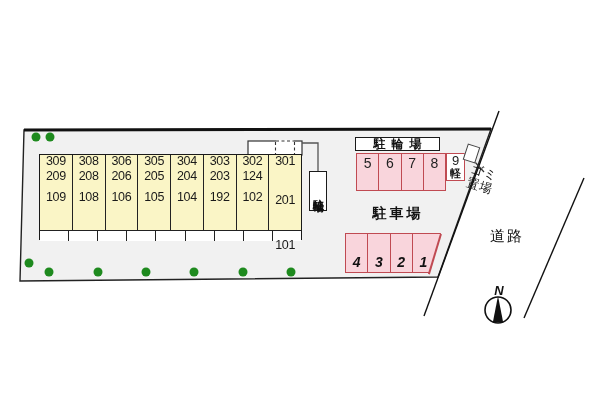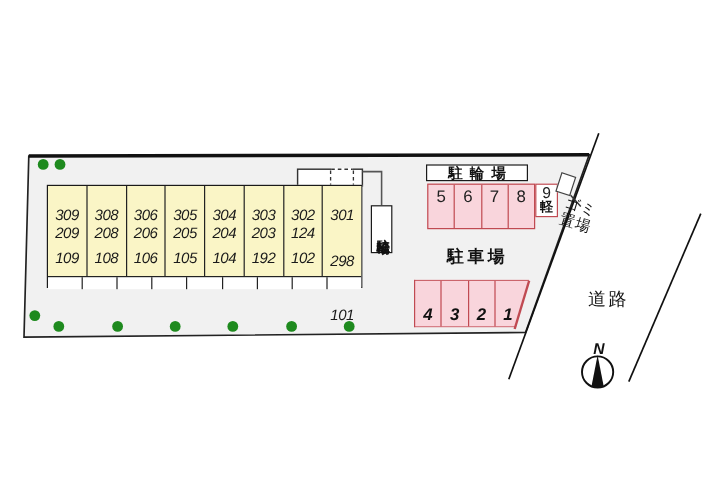--- a/index.html
+++ b/index.html
@@ -5,21 +5,21 @@
   html,body{margin:0;padding:0;background:#fff;}
   .canvas{position:relative;width:600px;height:400px;background:#fff;overflow:hidden;
           font-family:"Liberation Sans","DejaVu Sans",sans-serif;color:#111;}
   .layer{position:absolute;left:0;top:0;width:600px;height:400px;}
   .abs{position:absolute;box-sizing:border-box;}
 
   
   .building{left:39px;top:154px;width:263px;height:86px;border:1.5px solid #1a1a1a;background:#fff;}
   .b-cols{display:flex;width:100%;height:75px;background:#FAF5C6;}
   .b-col{flex:1;border-right:1.2px solid #222;display:flex;flex-direction:column;align-items:center;
-         padding-top:18px;box-sizing:border-box;font-style:italic;}
+         box-sizing:border-box;}
   .b-col:last-child{border-right:none;gap:24px;}
   .room{font-size:12.5px;line-height:13px;letter-spacing:-0.4px;color:#1a1a1a;}
   .room.r2{margin-top:2px;}
   .room.r3{margin-top:8px;}
   .b-strip{display:flex;width:100%;height:11px;border-top:1.3px solid #222;background:#fff;box-sizing:border-box;}
   .strip-cell{flex:1;border-right:1.2px solid #222;}
   .strip-cell:last-child{border-right:none;}
 
   
   .bike-side{left:309px;top:171px;width:18px;height:40px;border:1.4px solid #1a1a1a;background:#fff;
@@ -52,21 +52,21 @@
   
   .car-label{left:368px;top:205px;width:60px;text-align:center;font-size:14px;font-weight:bold;letter-spacing:3px;font-family:Liberation Serif, serif;}
   .car-row{left:345px;top:233px;width:96px;height:40px;background:#F9D5DC;border:1.5px solid #C04A52;border-right:none;
            display:flex;clip-path:polygon(0 0,96px 0,84px 40px,0 40px);}
   .car-cell{flex:1;border-right:1.5px solid #C04A52;display:flex;align-items:flex-end;justify-content:center;
             font-size:14px;font-weight:bold;font-style:italic;color:#111;padding-bottom:2px;}
   .car-cell:last-child{border-right:none;padding-right:7px;}
   .car-slant{left:433.5px;top:232.5px;width:1.6px;height:41.5px;background:#C04A52;transform:rotate(16.7deg);}
 
   
-  .road{left:487px;top:240px;width:40px;font-size:15px;letter-spacing:2px;text-align:center;font-family:Liberation Mono, monospace;}
+  .road{left:487px;top:227px;width:40px;font-size:15px;letter-spacing:2px;text-align:center;font-family:Liberation Mono, monospace;}
   .north{left:489px;top:283px;width:20px;text-align:center;font-size:13px;font-weight:bold;font-style:italic;}
 </style>
 </head>
 <body>
 
 <div class="canvas">
 
   <svg class="layer" viewBox="0 0 600 400">
 
     <polygon points="24,130 491,129 438,277 20,281" fill="#F1F1F1" stroke="#222" stroke-width="1.4"></polygon>
@@ -134,21 +134,21 @@
         <span class="room r2">203</span>
         <span class="room r3">192</span>
       </div>
       <div class="b-col">
         <span class="room">302</span>
         <span class="room r2">124</span>
         <span class="room r3">102</span>
       </div>
       <div class="b-col">
         <span class="room">301</span>
-        <span class="room r2">298</span>
+        <span class="room r2">201</span>
         <span class="room r3">101</span>
       </div>
     </div>
     <div class="b-strip">
       <div class="strip-cell"></div>
       <div class="strip-cell"></div>
       <div class="strip-cell"></div>
       <div class="strip-cell"></div>
       <div class="strip-cell"></div>
       <div class="strip-cell"></div>

